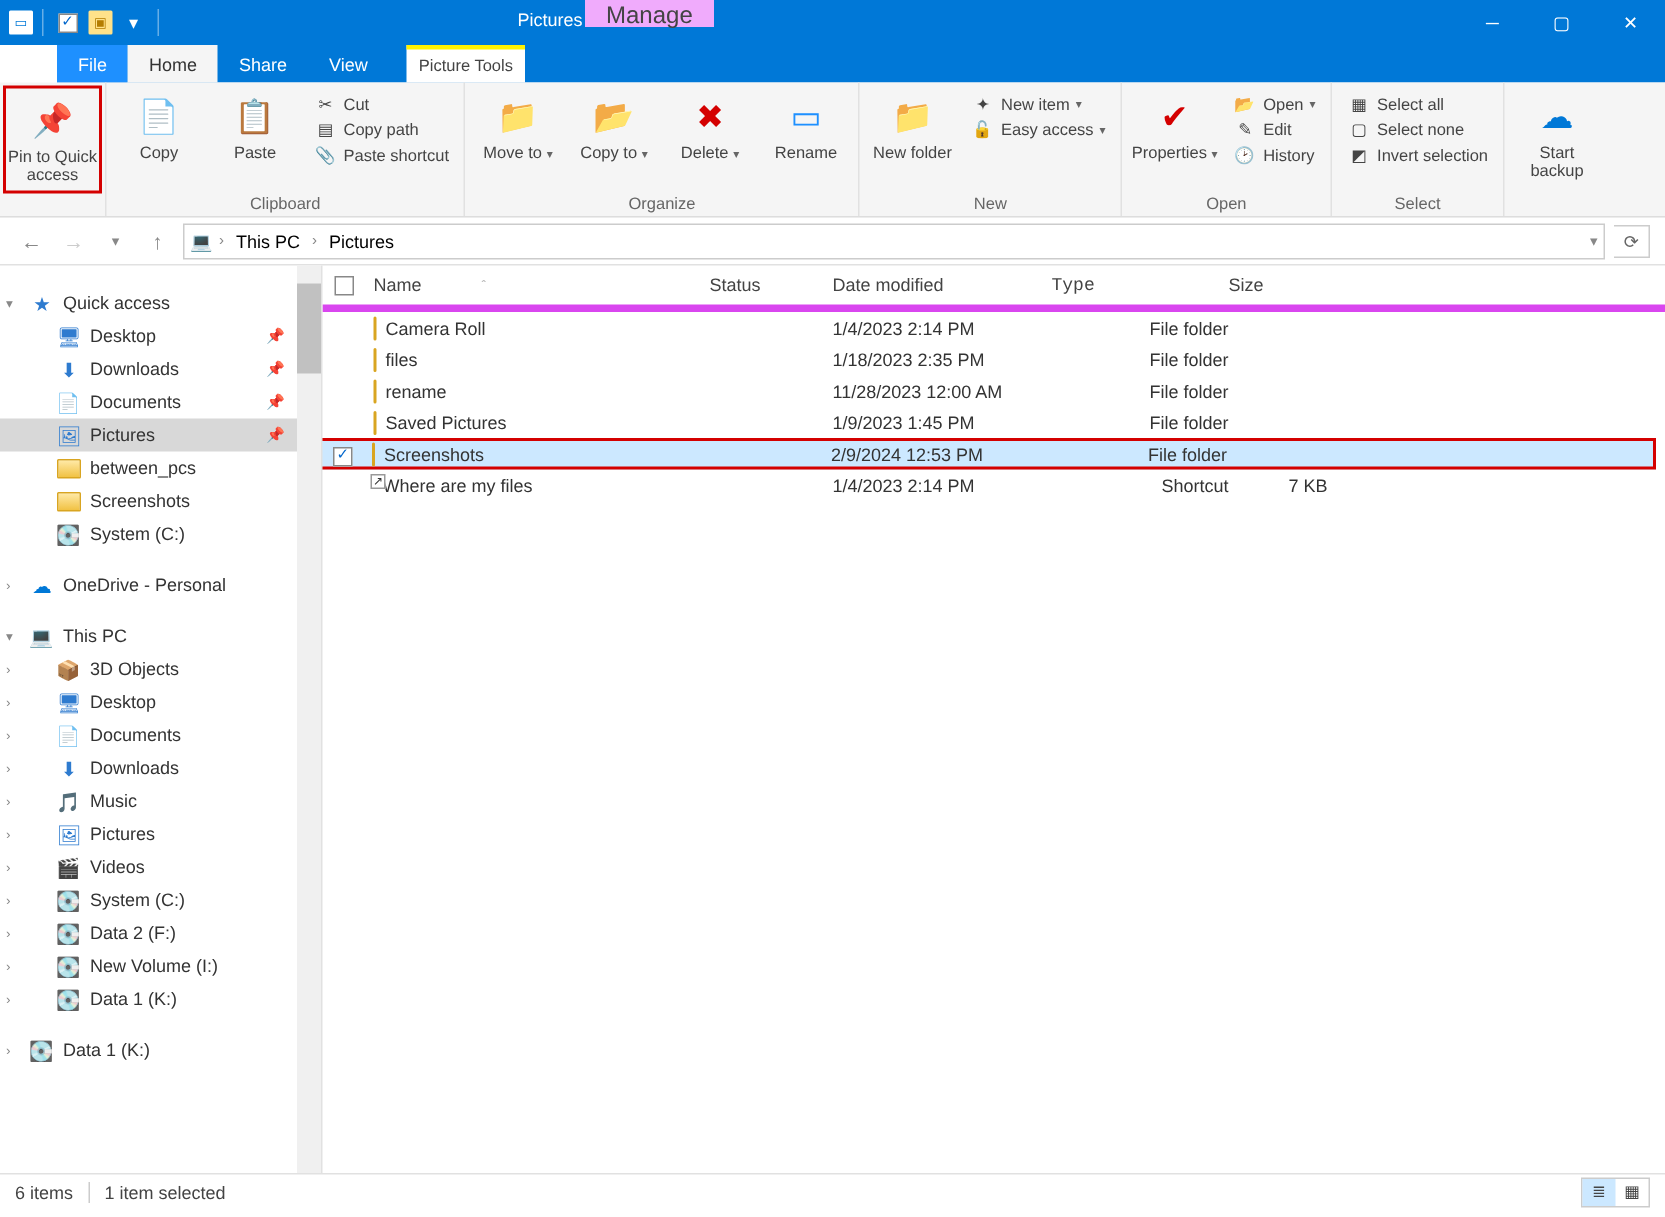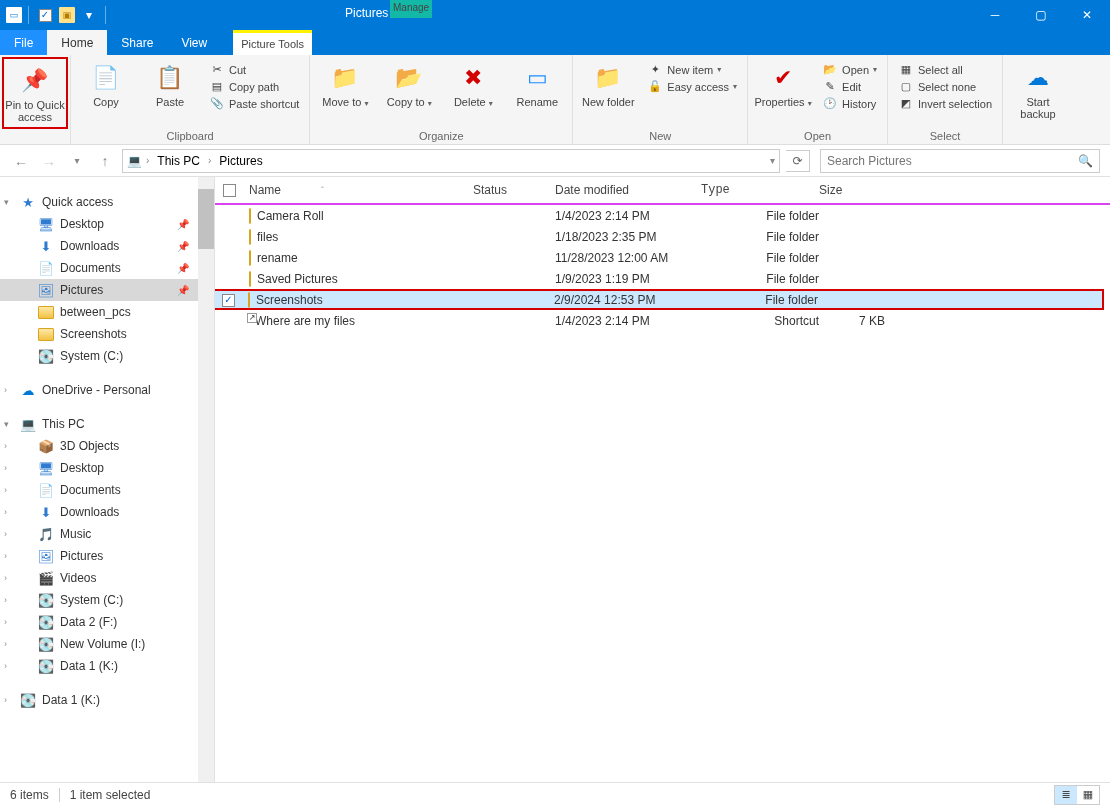--- a/index.html
+++ b/index.html
@@ -4,27 +4,27 @@
 <style>
 * { margin:0; padding:0; box-sizing:border-box; font-family:"Segoe UI",Arial,sans-serif; }
 body { width:1110px; height:811px; background:#fff; overflow:hidden; font-size:12px; }
 
 
 .titlebar { height:30px; background:#0078d7; display:flex; align-items:center; color:#fff; }
 .tb-left { display:flex; align-items:center; gap:4px; padding-left:6px; }
 .tb-icon { width:16px; height:16px; background:#fff; border-radius:1px; display:flex; align-items:center; justify-content:center; font-size:9px; color:#0078d7; }
 .qat-btn { width:20px; height:20px; display:flex; align-items:center; justify-content:center; cursor:pointer; }
 .qat-sep { width:1px; height:18px; background:rgba(255,255,255,0.4); margin:0 2px; }
-.manage-tab { background:#14b8a6; color:#444; padding:2px 3px; height:18px; font-size:10px; margin-left:150px; position:absolute; left:240px; top:0; }
+.manage-tab { background:#f0abfc; color:#444; padding:2px 14px; height:18px; font-size:16px; margin-left:150px; position:absolute; left:240px; top:0; }
 .title-text { position:absolute; left:345px; top:6px; color:#fff; font-size:12px; }
 .win-btns { margin-left:auto; display:flex; }
 .win-btn { width:46px; height:30px; display:flex; align-items:center; justify-content:center; cursor:pointer; }
 
 
-.tabrow { height:25px; background:#0078d7; display:flex; align-items:flex-end; }
+.tabrow { height:25px; background:#0078d7; display:flex; align-items:flex-end;margin-left:38px; }
 .tabrow .tab { padding:4px 14px; font-size:12px; color:#fff; cursor:pointer; height:25px; display:flex; align-items:center; }
 .tabrow .tab.file { background:#1e90ff; }
 .tabrow .tab.active { background:#f5f5f5; color:#333; }
 .tabrow .tool-ctx { background:#fff; color:#444; border-top:3px solid #fff200; margin-left:12px; padding:2px 8px; font-size:11px; height:25px; display:flex; align-items:center; }
 
 
 .ribbon { height:90px; background:#f5f5f5; border-bottom:1px solid #ddd; display:flex; position:relative; }
 .rib-group { border-right:1px solid #e1e1e1; display:flex; flex-direction:column; padding:3px 6px 0; height:100%; }
 .rib-group-label { text-align:center; font-size:11px; color:#666; margin-top:auto; padding-bottom:2px; }
 .rib-body { display:flex; gap:6px; flex:1; }
@@ -54,21 +54,21 @@
 .tree-scroll-thumb { position:absolute; right:0; top:12px; width:16px; height:60px; background:#c1c1c1; }
 .tree-item { display:flex; align-items:center; gap:6px; padding:3px 6px 3px 20px; font-size:12px; cursor:pointer; color:#333; position:relative; }
 .tree-item .exp { position:absolute; left:4px; color:#888; font-size:9px; }
 .tree-item.level2 { padding-left:38px; }
 .tree-item.active { background:#d8d8d8; }
 .tree-item .ti { width:16px; height:16px; display:flex; align-items:center; justify-content:center; font-size:13px; }
 .tree-sep { height:12px; }
 .pin-ind { margin-left:auto; color:#aaa; font-size:10px; padding-right:18px; }
 
 .filelist { flex:1; display:flex; flex-direction:column; }
-.fl-header { display:flex; border-bottom:2px solid #d946ef; padding:6px 0 6px 8px; }
+.fl-header { display:flex; border-bottom:5px solid #d946ef; padding:6px 0 6px 8px; }
 .fl-header .col { font-size:12px; color:#444; cursor:pointer; display:flex; align-items:center; }
 .col-check { width:22px; }
 .col-name { width:228px; padding-left:4px; }
 .col-status { width:82px; }
 .col-date { width:146px; }
 .col-type { width:118px;font-family:Liberation Mono, monospace; }
 .col-size { width:80px; text-align:right; }
 
 .fl-rows { flex:1; }
 .fl-row { display:flex; align-items:center; height:21px; padding-left:8px; font-size:12px; color:#333; cursor:pointer; }
@@ -263,24 +263,20 @@
   <span class="nav-btn">↑</span>
   <div class="addr">
     <span>💻</span>
     <span class="chev">›</span>
     <span class="crumb">This PC</span>
     <span class="chev">›</span>
     <span class="crumb">Pictures</span>
     <span style="margin-left:auto" class="chev">▾</span>
   </div>
   <div class="addr-btn">⟳</div>
-  <div class="search">
-    <input placeholder="Search Pictures" style="">
-    <span>🔍</span>
-  </div>
 </div>
 
 <div class="main">
 
   <div class="tree">
     <div class="tree-item">
         <span class="exp">▾</span>
         <span class="ti" style="color:#2E7BCF">★</span>
         <span>Quick access</span>
       </div>
@@ -445,21 +441,21 @@
           <div class="cell-type">File folder</div>
           <div class="cell-size"></div>
         </div>
         <div class="fl-row">
           <div class="cell-check"></div>
           <div class="cell-name">
             <span><span class="folder-ico"></span></span>
             <span>Saved Pictures</span>
           </div>
           <div class="cell-status"></div>
-          <div class="cell-date">1/9/2023 1:19 PM</div>
+          <div class="cell-date">1/9/2023 1:45 PM</div>
           <div class="cell-type">File folder</div>
           <div class="cell-size"></div>
         </div>
         <div class="fl-row selected hl-box">
           <div class="cell-check"><span class="chk on"></span></div>
           <div class="cell-name">
             <span><span class="folder-ico"></span></span>
             <span>Screenshots</span>
           </div>
           <div class="cell-status"></div>

